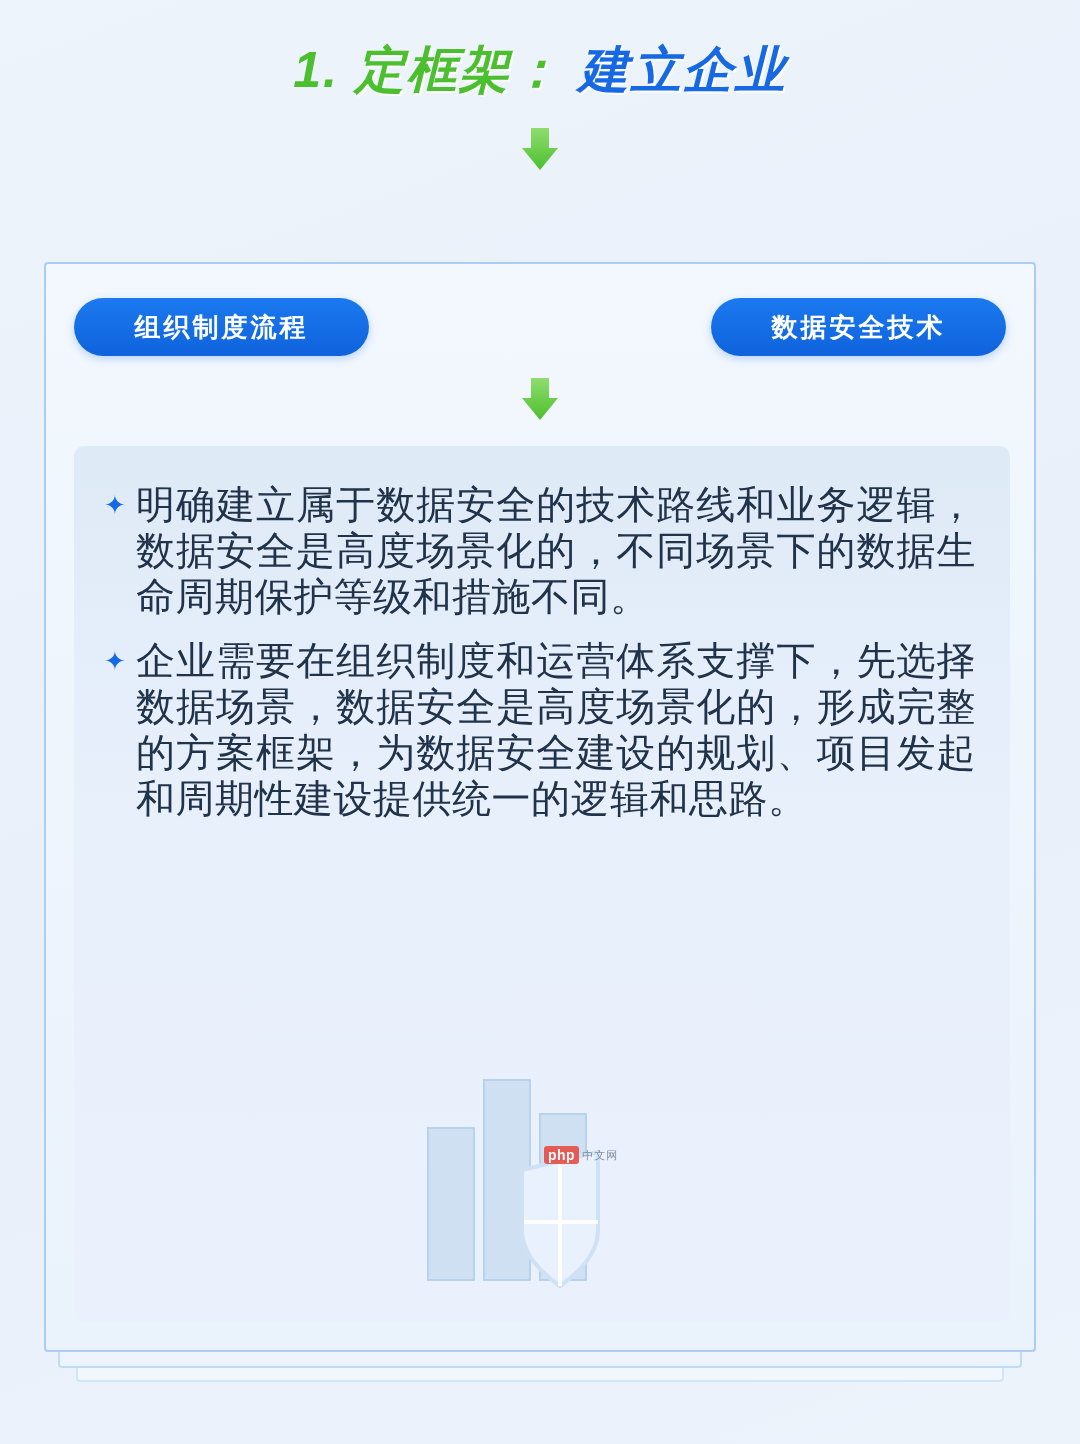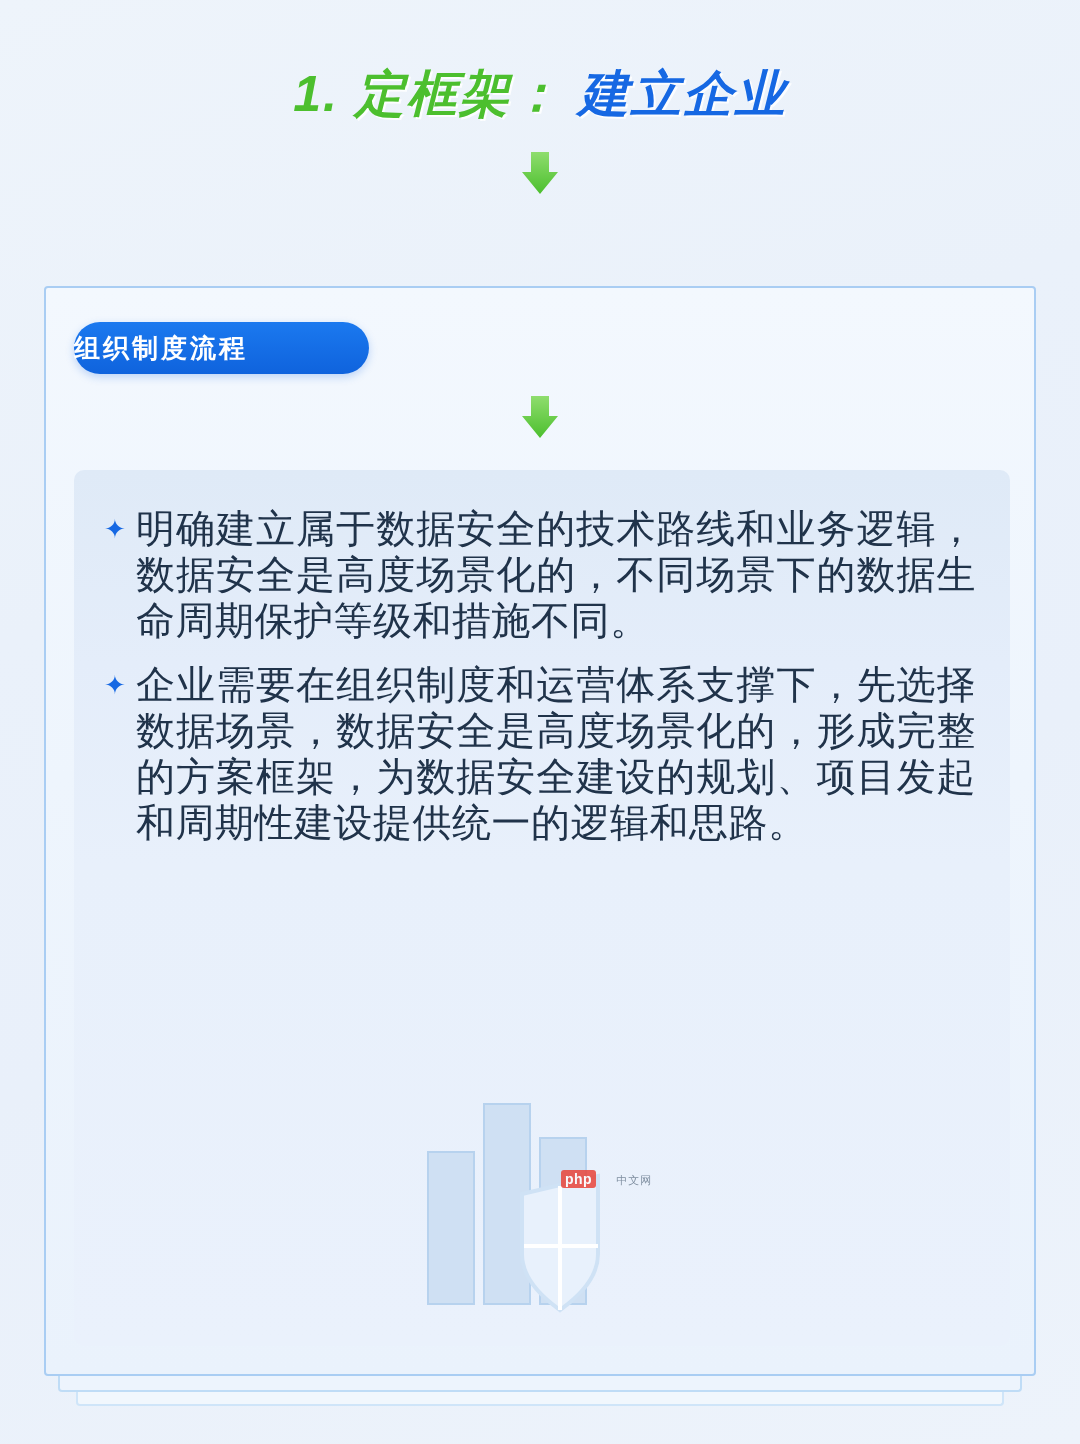--- a/index.html
+++ b/index.html
@@ -20,21 +20,20 @@
     height: 1444px;
     box-sizing: border-box;
   }
 
   
   .title-block {
     padding-top: 38px;
     text-align: center;
     line-height: 1.28;
     letter-spacing: 2px;
-    margin-top: 24px;
   }
   .title-line {
     font-size: 50px;
     font-weight: 900;
     font-style: italic;
     white-space: nowrap;
   }
   .t-green {
     color: #4cbf2e;
     text-shadow: 2px 2px 0 rgba(255,255,255,0.85);
@@ -98,30 +97,30 @@
 
   
   .pills {
     display: flex;
     justify-content: space-between;
     padding: 34px 28px 0 28px;
   }
   .pill {
     flex: 0 0 auto;
     width: 295px;
-    height: 52px;
+    height: 58px;
     border-radius: 29px;
     background: linear-gradient(180deg, #1b79ef 0%, #0f63dd 100%);
     color: #ffffff;
     font-size: 26px;
     font-weight: 700;
     letter-spacing: 3px;
     display: flex;
     align-items: center;
-    justify-content: flex-start;
+    justify-content: center;
     box-shadow: 0 3px 8px rgba(22,104,227,0.25);
   }
 
   
   .panel {
     position: absolute;
     left: 28px;
     top: 182px;
     width: 936px;
     height: 876px;
@@ -150,25 +149,25 @@
     font-size: 39px;
     line-height: 46px;
     color: #20334a;
     letter-spacing: 0.5px;
     text-align: justify;
   }
 
   
   .watermark {
     position: absolute;
-    left: 487px;
+    left: 470px;
     top: 700px;
     display: flex;
-    align-items: flex-end;
-    gap: 20px;
+    align-items: center;
+    gap: 3px;
     opacity: 0.85;
   }
   .wm-php {
     background: #e8443a;
     color: #ffffff;
     font-size: 14px;
     font-weight: 700;
     padding: 1px 4px;
     border-radius: 3px;
     letter-spacing: 0.5px;
@@ -213,20 +212,23 @@
       <path d="M14 2 h18 v20 h9 L23 44 L5 22 h9 z" fill="url(#gA)"></path>
     </svg>
   </div>
 
   <div class="card">
 
     <div class="pills">
       <div class="pill">
         <span>组织制度流程</span>
       </div>
+      <div class="pill">
+        <span>数据安全技术</span>
+      </div>
     </div>
 
     <div class="arrow" style="margin-top:20px;">
       <svg width="46" height="46" viewBox="0 0 46 46" xmlns="http://www.w3.org/2000/svg">
         <defs>
           <linearGradient id="gB" x1="0" y1="0" x2="0" y2="1">
             <stop offset="0%" stop-color="#8fdd6e"></stop>
             <stop offset="100%" stop-color="#4cbf2e"></stop>
           </linearGradient>
         </defs>

